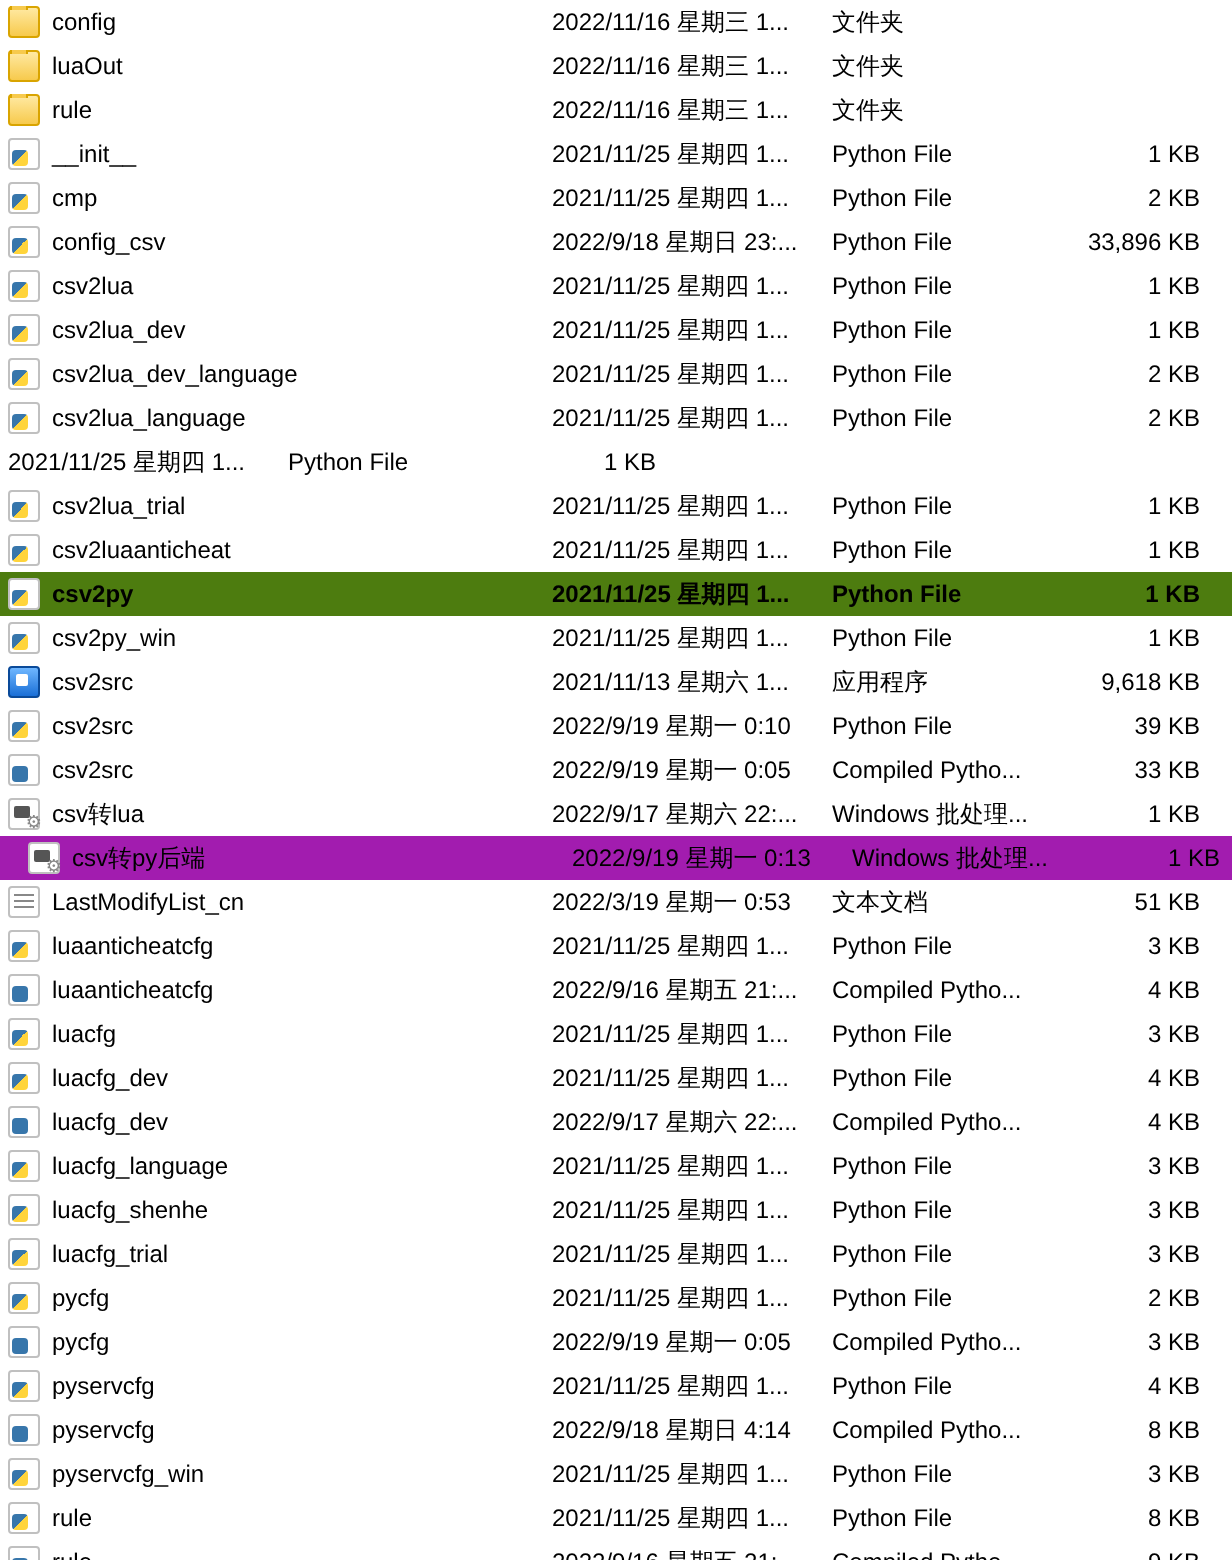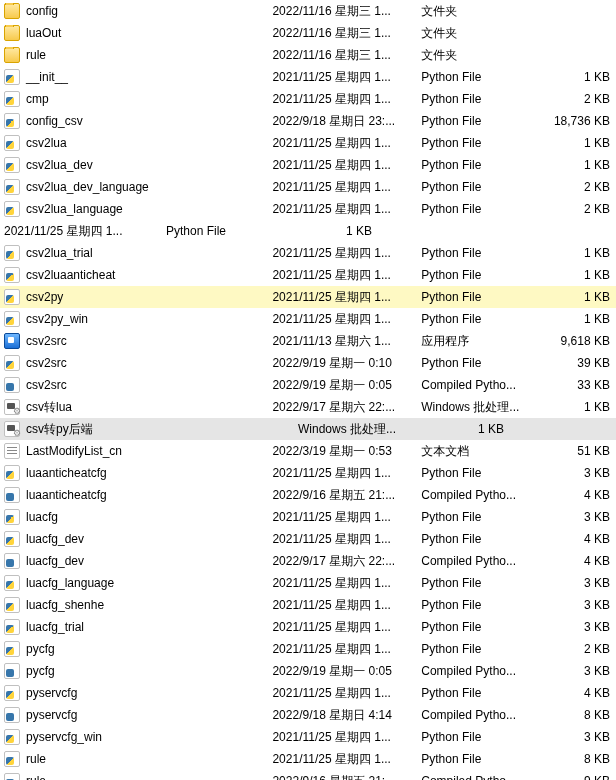--- a/index.html
+++ b/index.html
@@ -14,27 +14,28 @@
   }
   .file-list {
     width: 100%;
   }
   .file-row {
     display: flex;
     align-items: center;
     height: 22px;
     white-space: nowrap;
     padding-left: 4px;
-    gap: 22px;
   }
   .file-row.selected {
-    background: #fef9c3;
+    background: #4d7c0f;
+    font-weight: bold;
   }
   .file-row.highlighted {
-    background: #e5e5e5;
+    background: #a21caf;
+    justify-content: flex-end;
   }
   .col-name {
     display: flex;
     align-items: center;
     width: 272px;
     overflow: hidden;
     text-overflow: ellipsis;
   }
   .col-date {
     width: 140px;
@@ -209,21 +210,21 @@
       <div class="col-type">Python File</div>
       <div class="col-size">2 KB</div>
     </div>
     <div class="file-row">
       <div class="col-name">
         <span class="icon ico-py"></span>
         <span>config_csv</span>
       </div>
       <div class="col-date">2022/9/18 星期日 23:...</div>
       <div class="col-type">Python File</div>
-      <div class="col-size">18,736 KB</div>
+      <div class="col-size">33,896 KB</div>
     </div>
     <div class="file-row">
       <div class="col-name">
         <span class="icon ico-py"></span>
         <span>csv2lua</span>
       </div>
       <div class="col-date">2021/11/25 星期四 1...</div>
       <div class="col-type">Python File</div>
       <div class="col-size">1 KB</div>
     </div>
@@ -329,20 +330,21 @@
       </div>
       <div class="col-date">2022/9/17 星期六 22:...</div>
       <div class="col-type">Windows 批处理...</div>
       <div class="col-size">1 KB</div>
     </div>
     <div class="file-row highlighted">
       <div class="col-name">
         <span class="icon ico-bat"></span>
         <span>csv转py后端</span>
       </div>
+      <div class="col-date">2022/9/19 星期一 0:13</div>
       <div class="col-type">Windows 批处理...</div>
       <div class="col-size">1 KB</div>
     </div>
     <div class="file-row">
       <div class="col-name">
         <span class="icon ico-txt"></span>
         <span>LastModifyList_cn</span>
       </div>
       <div class="col-date">2022/3/19 星期一 0:53</div>
       <div class="col-type">文本文档</div>

